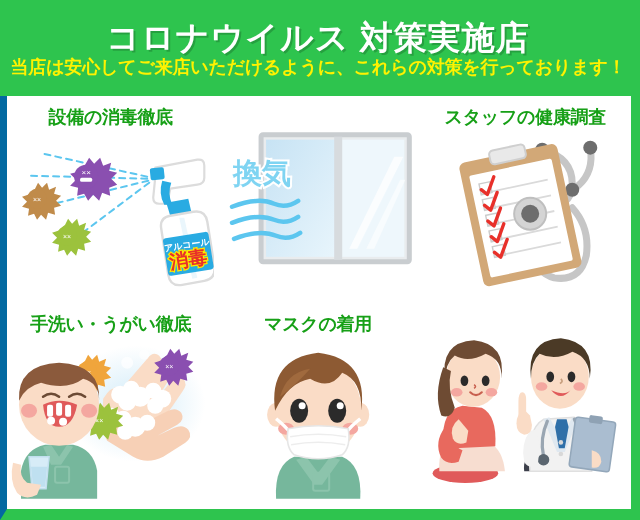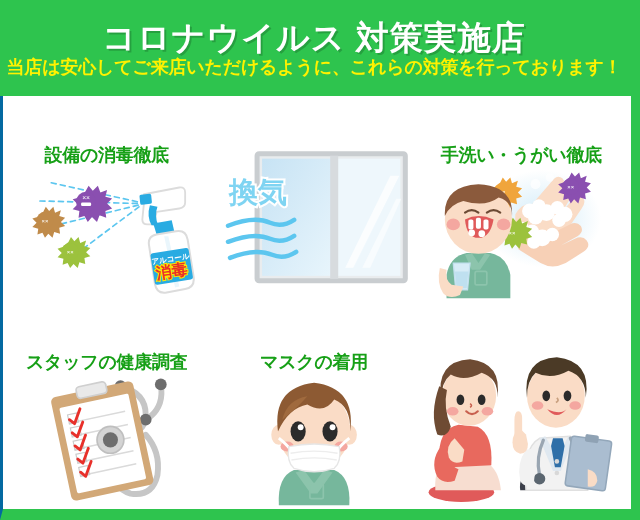--- a/index.html
+++ b/index.html
@@ -7,21 +7,21 @@
     width:640px;height:520px;
     background:#ffffff;
     font-family:"Liberation Sans","DejaVu Sans",sans-serif;
     overflow:hidden;
   }
   .poster{
     position:relative;
     width:640px;height:520px;
     box-sizing:border-box;
     background:#ffffff;
-    border-left:3px solid #0369a1;
+    border-left:7px solid #0369a1;
     border-right:9px solid #2ec44e;
     border-bottom:11px solid #2ec44e;
   }
   
   .header{
     position:absolute;
     left:-9px;top:0;
     width:640px;height:96px;
     background:#2ec44e;
     display:flex;flex-direction:column;
@@ -47,21 +47,21 @@
   }
   
   .grid{
     position:absolute;
     left:0;top:96px;
     width:622px;height:413px;
     display:grid;
     grid-template-columns:1fr 1fr 1fr;
     grid-template-rows:1fr 1fr;
   }
-  .cell{position:relative;display:flex;flex-direction:column;align-items:center;margin-top:38px;}
+  .cell{position:relative;display:flex;flex-direction:column;align-items:center;}
   .cell-title{
     margin-top:12px;
     color:#17a017;
     font-size:18px;
     font-weight:bold;
     letter-spacing:-0.3px;
     white-space:nowrap;
     line-height:1;
   }
   .cell-art{position:relative;flex:1;width:100%;}
@@ -144,20 +144,66 @@
             <rect x="120" y="20" width="8" height="123" fill="#d7dbde"></rect>
             <path d="M135 132 L180 40 L189 40 L143 132 Z" fill="#ffffff" opacity="0.75"></path>
             <path d="M152 132 L186 63 L191 63 L160 132 Z" fill="#ffffff" opacity="0.6"></path>
           </g>
           <text x="48" y="66" font-size="29" font-weight="bold" fill="#7fd4f2" text-anchor="middle" stroke="#ffffff" stroke-width="4" paint-order="stroke" font-family="Liberation Sans, sans-serif">換気</text>
           <g stroke="#5cc6ef" stroke-width="4.5" fill="none" stroke-linecap="round">
             <path d="M18 90 Q44 80 60 87 Q72 92 84 84"></path>
             <path d="M18 106 Q44 96 60 103 Q72 108 84 100"></path>
             <path d="M20 122 Q46 112 62 119 Q74 124 86 116"></path>
           </g>
+        </svg>
+      </div>
+    </div>
+
+    <div class="cell">
+      <div class="cell-title">スタッフの健康調査</div>
+      <div class="cell-art">
+        <svg viewBox="0 0 207 165" preserveAspectRatio="xMidYMid meet">
+
+          <g fill="none" stroke="#c6c6c6" stroke-width="7" stroke-linecap="round">
+            <path d="M120 18 Q150 26 150 52 Q150 70 133 74"></path>
+            <path d="M168 16 Q172 40 156 54"></path>
+            <path d="M133 74 Q120 90 115 112 Q110 140 132 146 Q158 150 164 124 Q168 96 150 76"></path>
+          </g>
+          <circle cx="120" cy="18" r="7" fill="#6d6d6d"></circle>
+          <circle cx="168" cy="16" r="7" fill="#6d6d6d"></circle>
+          <circle cx="150" cy="58" r="7" fill="#6d6d6d"></circle>
+
+          <g transform="rotate(-12 100 82)">
+            <rect x="48" y="20" width="100" height="126" rx="6" fill="#d2a877"></rect>
+            <rect x="56" y="34" width="84" height="104" rx="2" fill="#ffffff"></rect>
+            <rect x="80" y="14" width="36" height="14" rx="4" fill="#e9e9e9" stroke="#cfcfcf" stroke-width="2"></rect>
+            <g stroke="#dadada" stroke-width="1.8">
+              <line x1="64" y1="54" x2="132" y2="54"></line>
+              <line x1="64" y1="70" x2="132" y2="70"></line>
+              <line x1="64" y1="86" x2="132" y2="86"></line>
+              <line x1="64" y1="102" x2="132" y2="102"></line>
+              <line x1="64" y1="118" x2="132" y2="118"></line>
+            </g>
+            <g fill="none" stroke="#cccccc" stroke-width="1.4">
+              <rect x="64" y="44" width="11" height="11"></rect>
+              <rect x="64" y="60" width="11" height="11"></rect>
+              <rect x="64" y="76" width="11" height="11"></rect>
+              <rect x="64" y="92" width="11" height="11"></rect>
+              <rect x="64" y="108" width="11" height="11"></rect>
+            </g>
+            <g fill="none" stroke="#e8302a" stroke-width="3.4" stroke-linecap="round" stroke-linejoin="round">
+              <path d="M65 50 L70 56 L80 40"></path>
+              <path d="M65 66 L70 72 L80 56"></path>
+              <path d="M65 82 L70 88 L80 72"></path>
+              <path d="M65 98 L70 104 L80 88"></path>
+              <path d="M65 114 L70 120 L80 104"></path>
+            </g>
+          </g>
+          <circle cx="108" cy="82" r="16" fill="#d4d4d4" stroke="#bfbfbf" stroke-width="2"></circle>
+          <circle cx="108" cy="82" r="9" fill="#6d6d6d"></circle>
         </svg>
       </div>
     </div>
 
     <div class="cell">
       <div class="cell-title">手洗い・うがい徹底</div>
       <div class="cell-art">
         <svg viewBox="0 0 207 165" preserveAspectRatio="xMidYMid meet">
           <defs>
             <radialGradient id="glow3">
@@ -231,66 +277,20 @@
             </g>
             <path d="M22 118 L42 118 L39 150 L25 150 Z" fill="#d7ecf7" stroke="#c2dfee" stroke-width="1.5"></path>
             <path d="M24 128 L40 128 L38 148 L26 148 Z" fill="#bfe0f0"></path>
             <path d="M6 124 Q2 142 10 154 Q18 162 30 156 L34 146 L20 144 Q12 138 14 126 Z" fill="#fadcc6"></path>
           </g>
         </svg>
       </div>
     </div>
 
     <div class="cell">
-      <div class="cell-title">スタッフの健康調査</div>
-      <div class="cell-art">
-        <svg viewBox="0 0 207 165" preserveAspectRatio="xMidYMid meet">
-
-          <g fill="none" stroke="#c6c6c6" stroke-width="7" stroke-linecap="round">
-            <path d="M120 18 Q150 26 150 52 Q150 70 133 74"></path>
-            <path d="M168 16 Q172 40 156 54"></path>
-            <path d="M133 74 Q120 90 115 112 Q110 140 132 146 Q158 150 164 124 Q168 96 150 76"></path>
-          </g>
-          <circle cx="120" cy="18" r="7" fill="#6d6d6d"></circle>
-          <circle cx="168" cy="16" r="7" fill="#6d6d6d"></circle>
-          <circle cx="150" cy="58" r="7" fill="#6d6d6d"></circle>
-
-          <g transform="rotate(-12 100 82)">
-            <rect x="48" y="20" width="100" height="126" rx="6" fill="#d2a877"></rect>
-            <rect x="56" y="34" width="84" height="104" rx="2" fill="#ffffff"></rect>
-            <rect x="80" y="14" width="36" height="14" rx="4" fill="#e9e9e9" stroke="#cfcfcf" stroke-width="2"></rect>
-            <g stroke="#dadada" stroke-width="1.8">
-              <line x1="64" y1="54" x2="132" y2="54"></line>
-              <line x1="64" y1="70" x2="132" y2="70"></line>
-              <line x1="64" y1="86" x2="132" y2="86"></line>
-              <line x1="64" y1="102" x2="132" y2="102"></line>
-              <line x1="64" y1="118" x2="132" y2="118"></line>
-            </g>
-            <g fill="none" stroke="#cccccc" stroke-width="1.4">
-              <rect x="64" y="44" width="11" height="11"></rect>
-              <rect x="64" y="60" width="11" height="11"></rect>
-              <rect x="64" y="76" width="11" height="11"></rect>
-              <rect x="64" y="92" width="11" height="11"></rect>
-              <rect x="64" y="108" width="11" height="11"></rect>
-            </g>
-            <g fill="none" stroke="#e8302a" stroke-width="3.4" stroke-linecap="round" stroke-linejoin="round">
-              <path d="M65 50 L70 56 L80 40"></path>
-              <path d="M65 66 L70 72 L80 56"></path>
-              <path d="M65 82 L70 88 L80 72"></path>
-              <path d="M65 98 L70 104 L80 88"></path>
-              <path d="M65 114 L70 120 L80 104"></path>
-            </g>
-          </g>
-          <circle cx="108" cy="82" r="16" fill="#d4d4d4" stroke="#bfbfbf" stroke-width="2"></circle>
-          <circle cx="108" cy="82" r="9" fill="#6d6d6d"></circle>
-        </svg>
-      </div>
-    </div>
-
-    <div class="cell">
       <div class="cell-title">マスクの着用</div>
       <div class="cell-art">
         <svg viewBox="0 0 207 165" preserveAspectRatio="xMidYMid meet">
           <g>
 
             <path d="M62 160 Q60 126 80 118 L128 118 Q148 126 146 160 Z" fill="#76b79c"></path>
             <path d="M92 118 L104 134 L116 118 L126 121 L108 146 L100 146 L82 121 Z" fill="#8cc4ac"></path>
             <rect x="99" y="134" width="16" height="18" rx="2" fill="none" stroke="#8cc4ac" stroke-width="2"></rect>
 
             <ellipse cx="62" cy="76" rx="9" ry="12" fill="#fadcc6"></ellipse>

